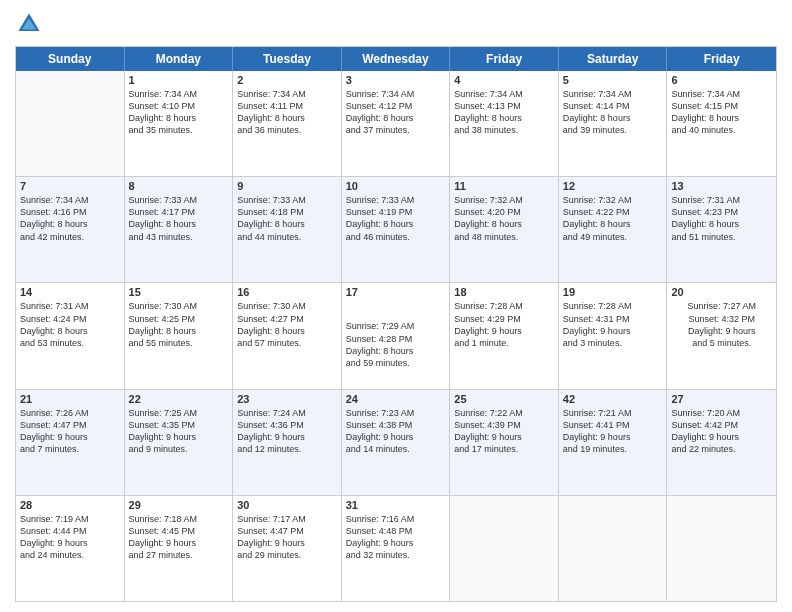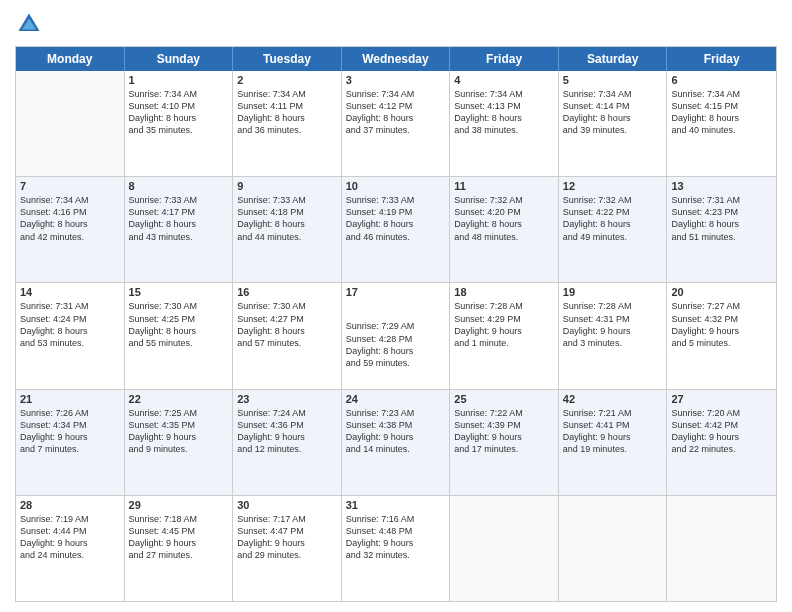--- a/index.html
+++ b/index.html
@@ -121,22 +121,22 @@
       </div>
     </div>
     <div class="title-block">
       <div class="month-year"></div>
       <div class="location"></div>
     </div>
   </div>
 
   <div class="calendar">
     <div class="cal-header" id="cal-header-row">
+        <div class="cal-header-cell">Sunday</div>
         <div class="cal-header-cell">Monday</div>
-        <div class="cal-header-cell">Sunday</div>
         <div class="cal-header-cell">Tuesday</div>
         <div class="cal-header-cell">Wednesday</div>
         <div class="cal-header-cell">Friday</div>
         <div class="cal-header-cell">Saturday</div>
         <div class="cal-header-cell">Friday</div>
       </div>
     <div class="cal-body" id="cal-body">
         <div class="cal-row">
           <div class="cal-cell empty"></div>
           <div class="cal-cell">
@@ -271,31 +271,31 @@
           </div>
           <div class="cal-cell">
             <span class="day-num">19</span>
             <div class="cell-info" style="white-space: pre-line;">Sunrise: 7:28 AM
 Sunset: 4:31 PM
 Daylight: 9 hours
 and 3 minutes.</div>
           </div>
           <div class="cal-cell">
             <span class="day-num">20</span>
-            <div class="cell-info" style="white-space: pre-line;">Sunrise: 7:27 AM
+            <div class="cell-info" style="white-space: pre-line; text-align: center;">Sunrise: 7:27 AM
 Sunset: 4:32 PM
 Daylight: 9 hours
 and 5 minutes.</div>
           </div>
         </div>
         <div class="cal-row">
           <div class="cal-cell alt-row">
             <span class="day-num">21</span>
             <div class="cell-info" style="white-space: pre-line;">Sunrise: 7:26 AM
-Sunset: 4:34 PM
+Sunset: 4:47 PM
 Daylight: 9 hours
 and 7 minutes.</div>
           </div>
           <div class="cal-cell alt-row">
             <span class="day-num">22</span>
             <div class="cell-info" style="white-space: pre-line;">Sunrise: 7:25 AM
 Sunset: 4:35 PM
 Daylight: 9 hours
 and 9 minutes.</div>
           </div>

